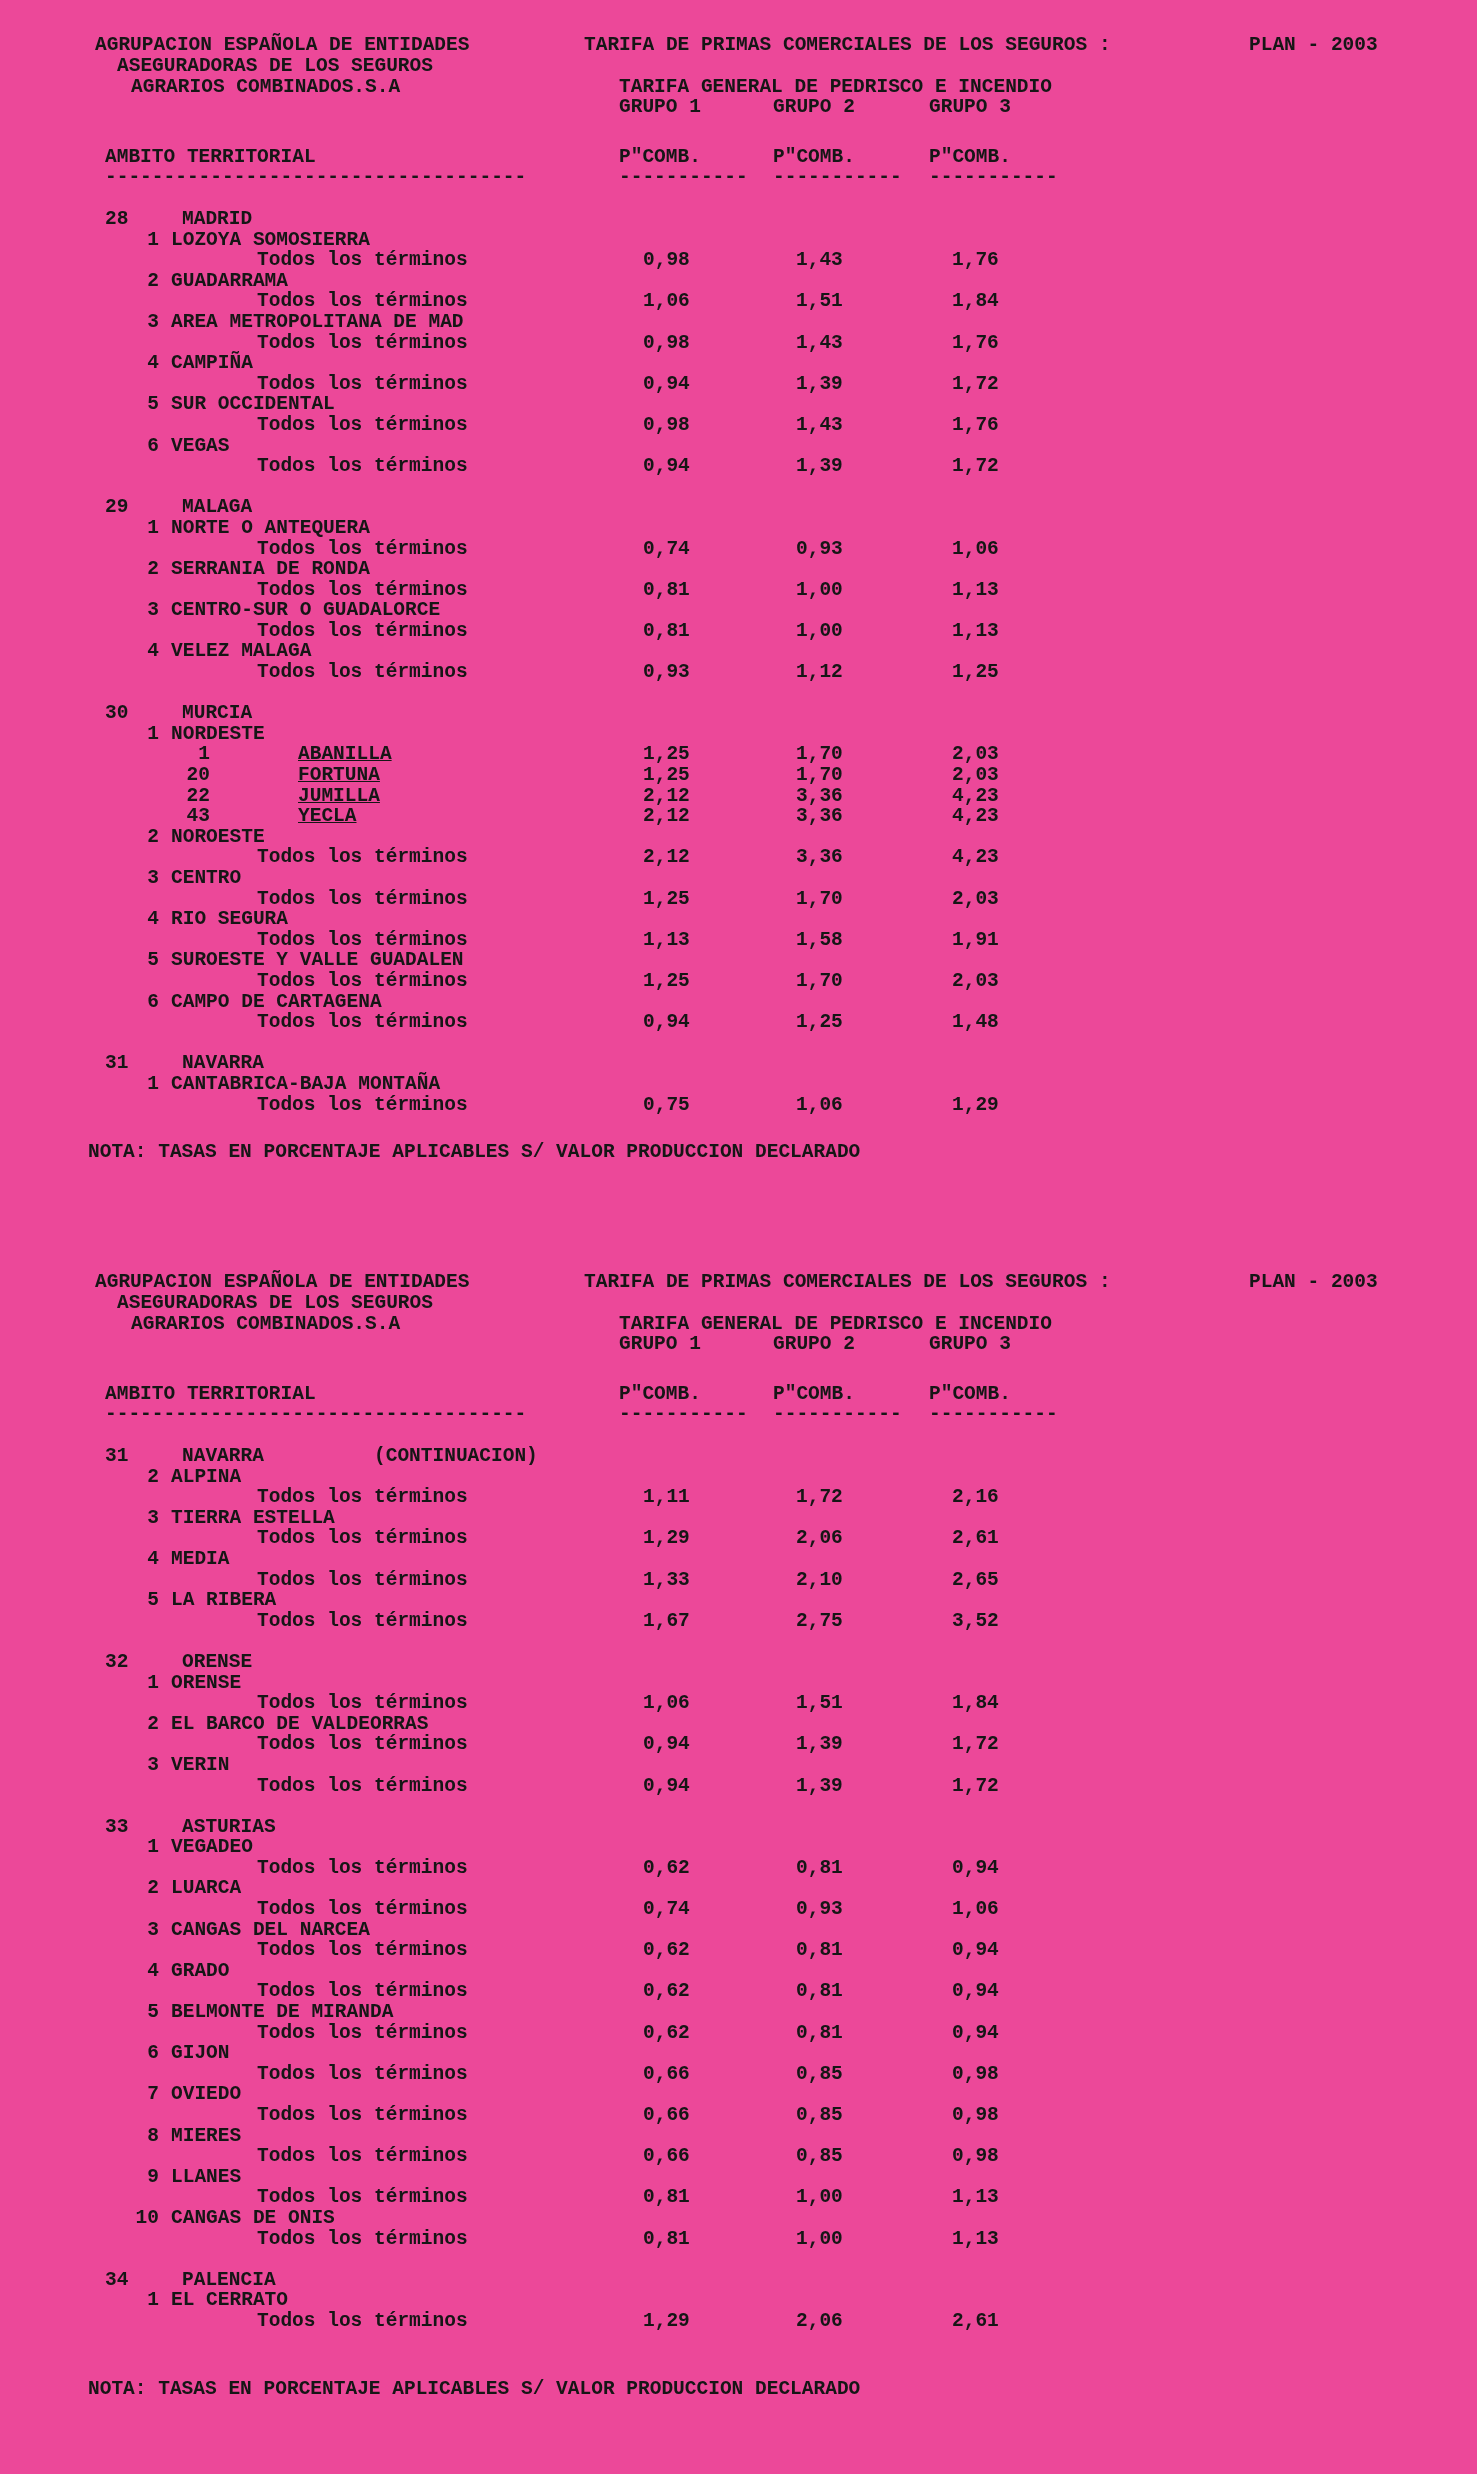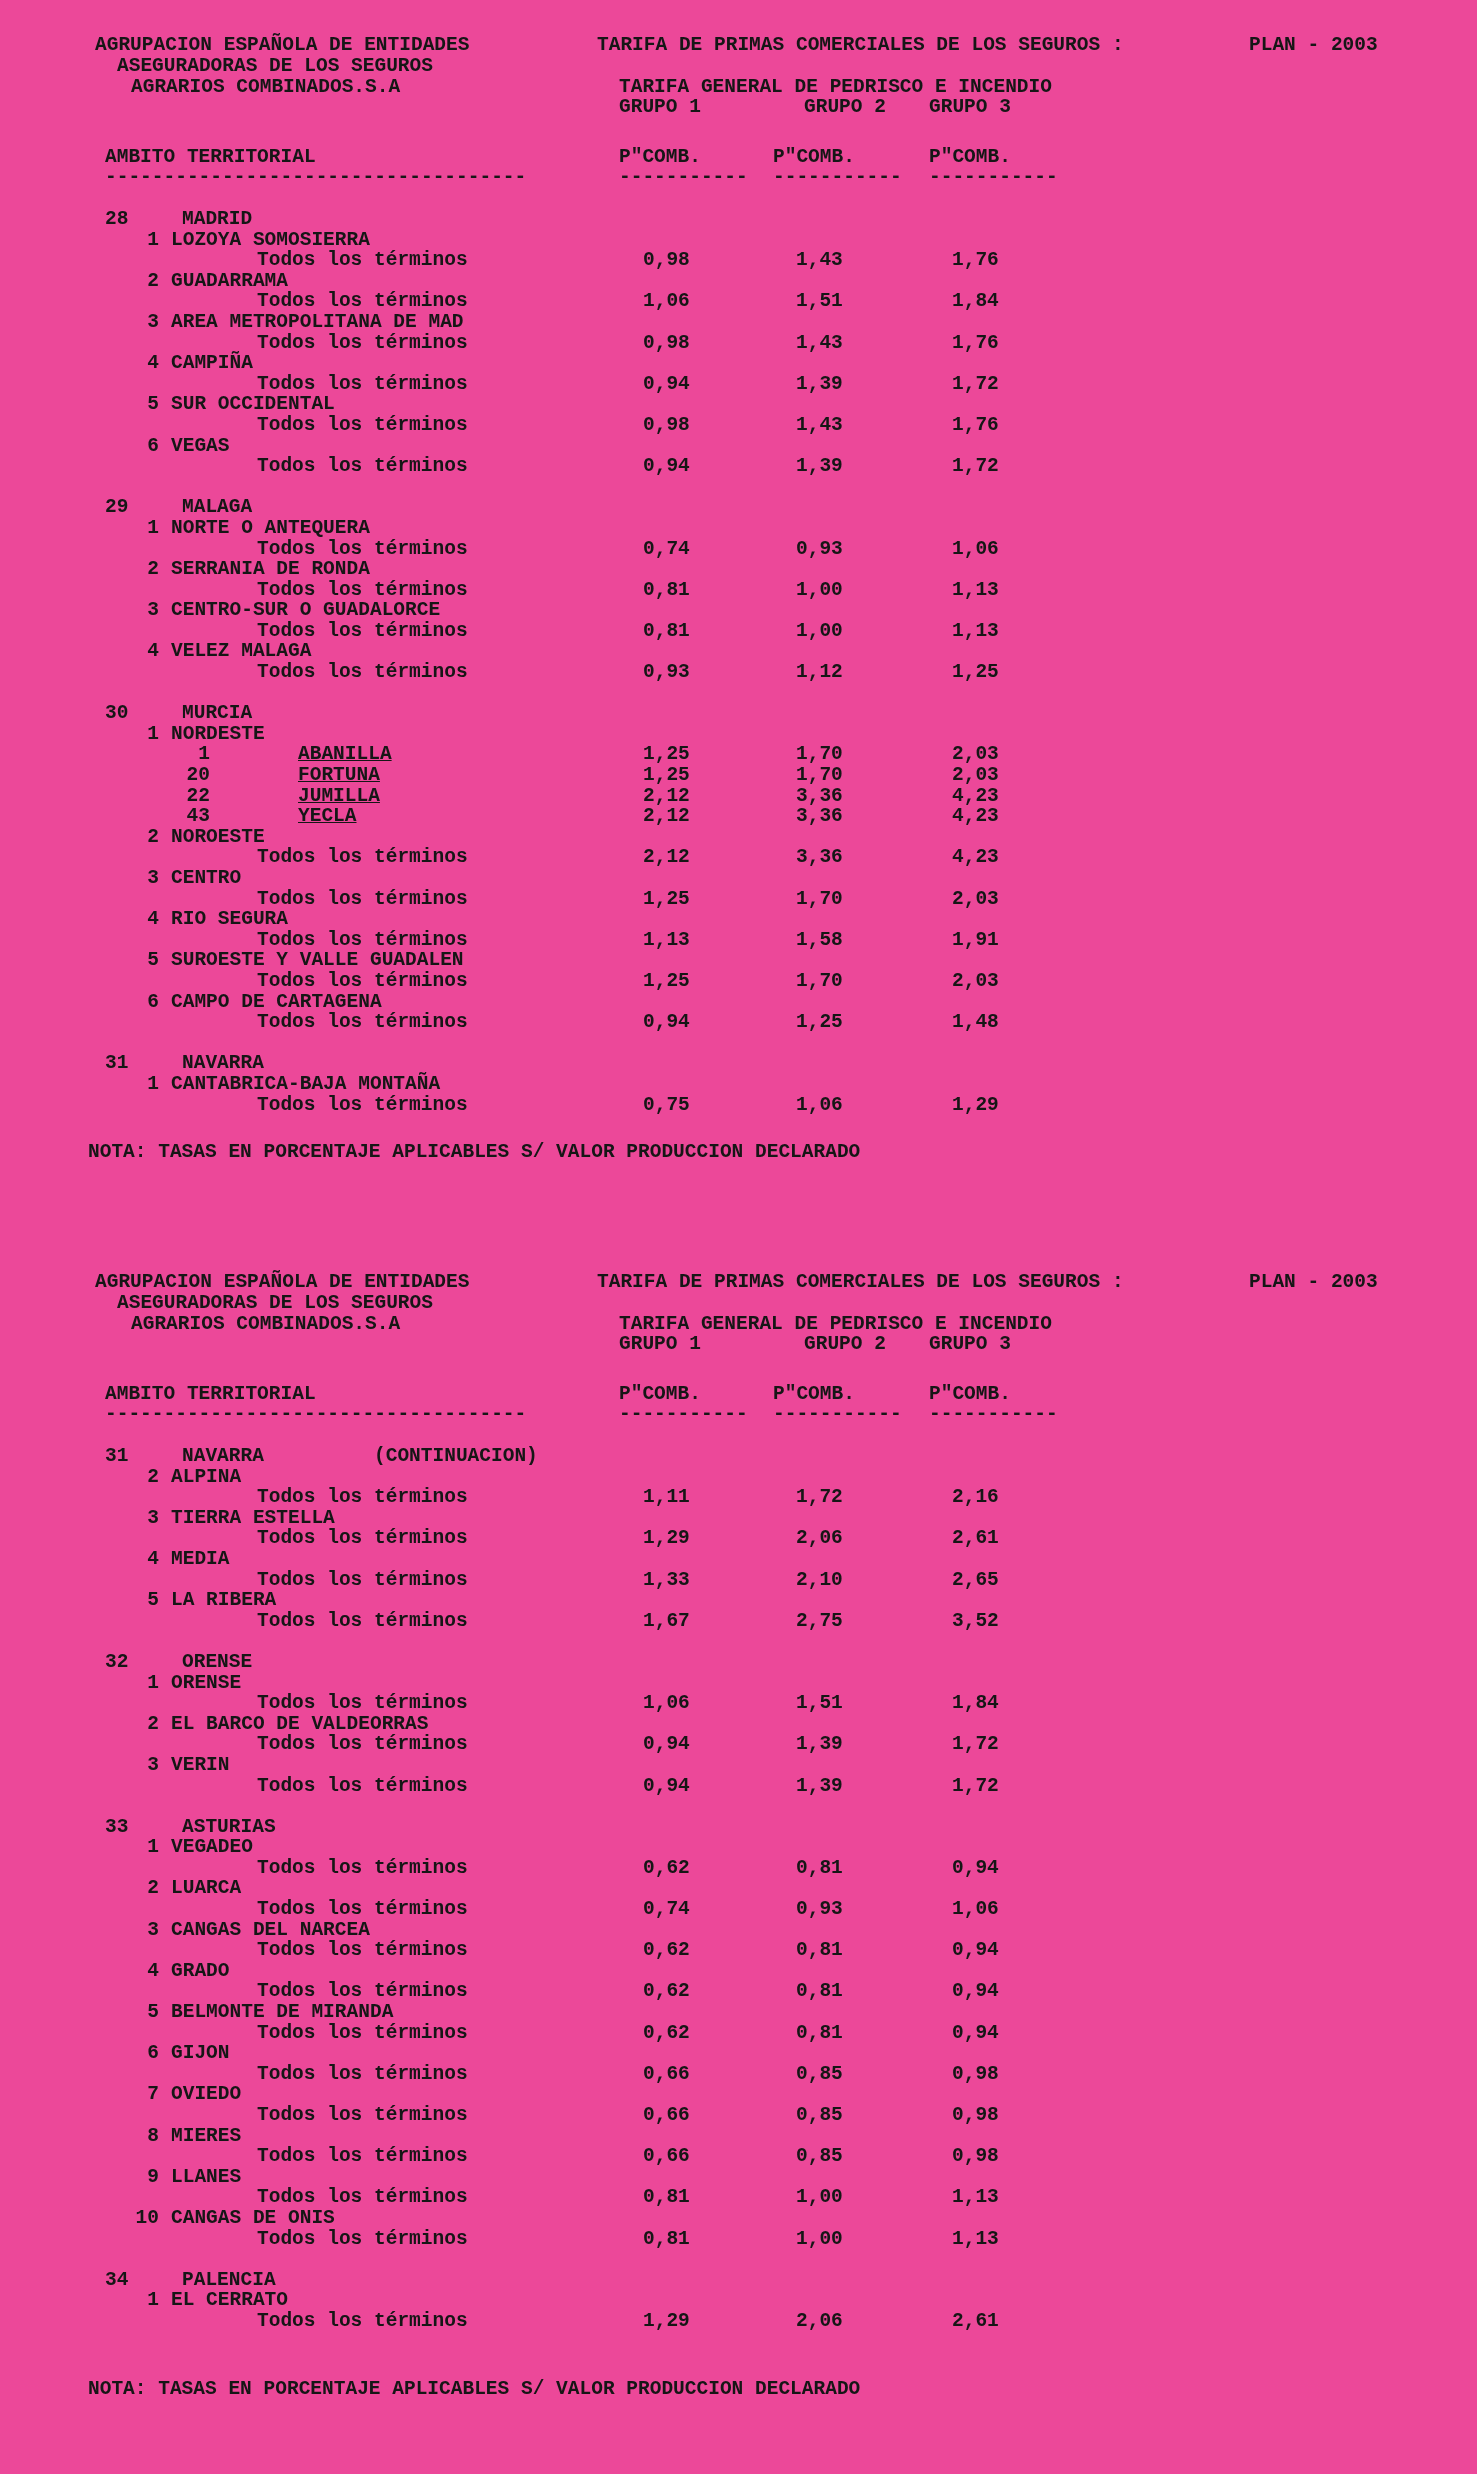--- a/index.html
+++ b/index.html
@@ -11,25 +11,25 @@
   .page{position:absolute;left:0;width:1477px;height:1237px;background:#ec4899;}
   #page-1{top:0;}
   #page-2{top:1237px;}
 
   .abs{position:absolute;white-space:pre;}
 
   
   .org-l1{left:95px;top:34px;}
   .org-l2{left:117px;top:55px;}
   .org-l3{left:131px;top:76px;}
-  .doc-title{left:584px;top:34px;margin-left:13px;}
+  .doc-title{left:584px;top:34px;}
   .plan{left:1249px;top:34px;}
   .subtitle{left:619px;top:76px;}
   .grp0{left:619px;top:96px;}
-  .grp1{left:773px;top:96px;margin-left:31px;}
+  .grp1{left:773px;top:96px;}
   .grp2{left:929px;top:96px;}
 
   
   .ambito{left:105px;top:146px;}
   .ambito-dash{left:105px;top:166px;}
   .pc0{left:619px;top:146px;}
   .pc1{left:773px;top:146px;}
   .pc2{left:929px;top:146px;}
   .pcd0{left:619px;top:166px;}
   .pcd1{left:773px;top:166px;}

